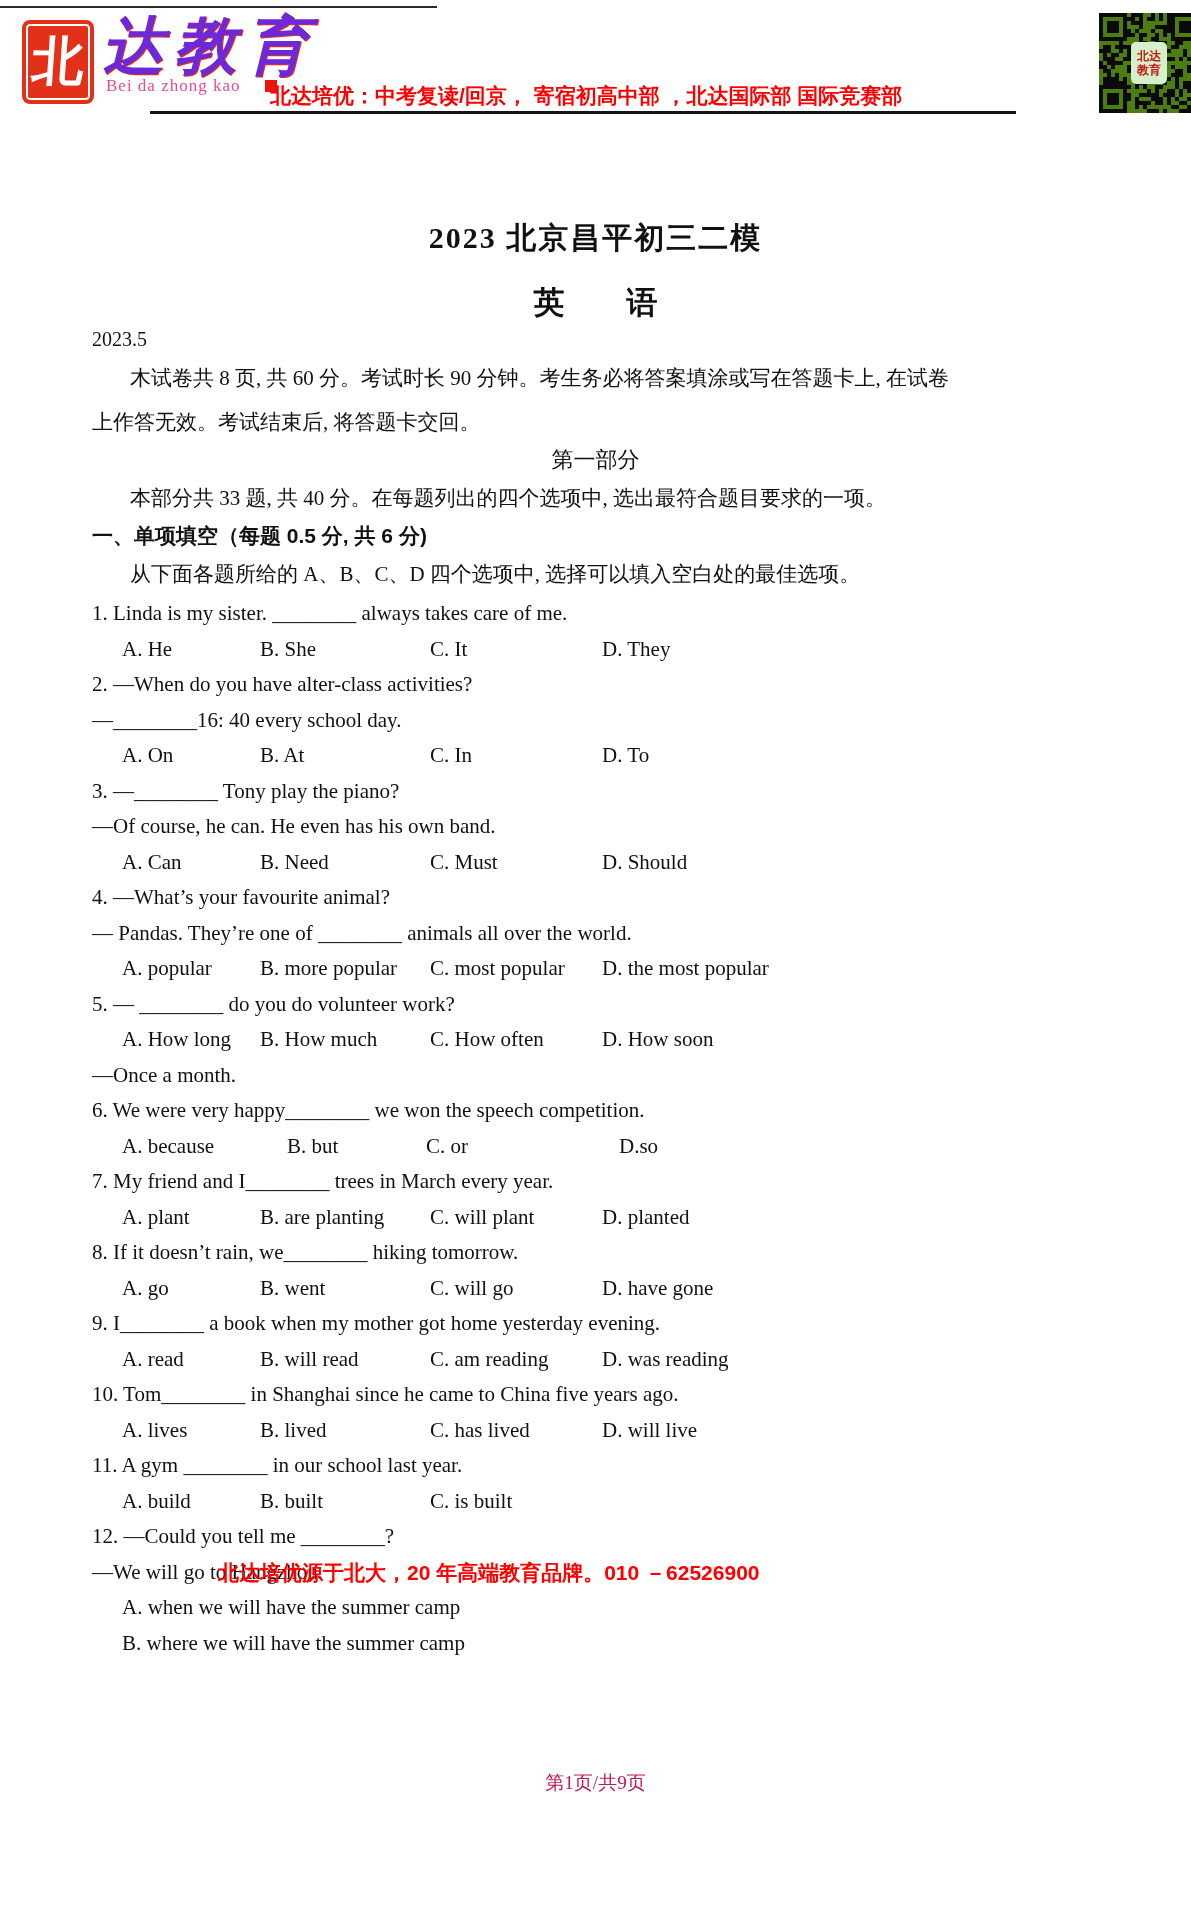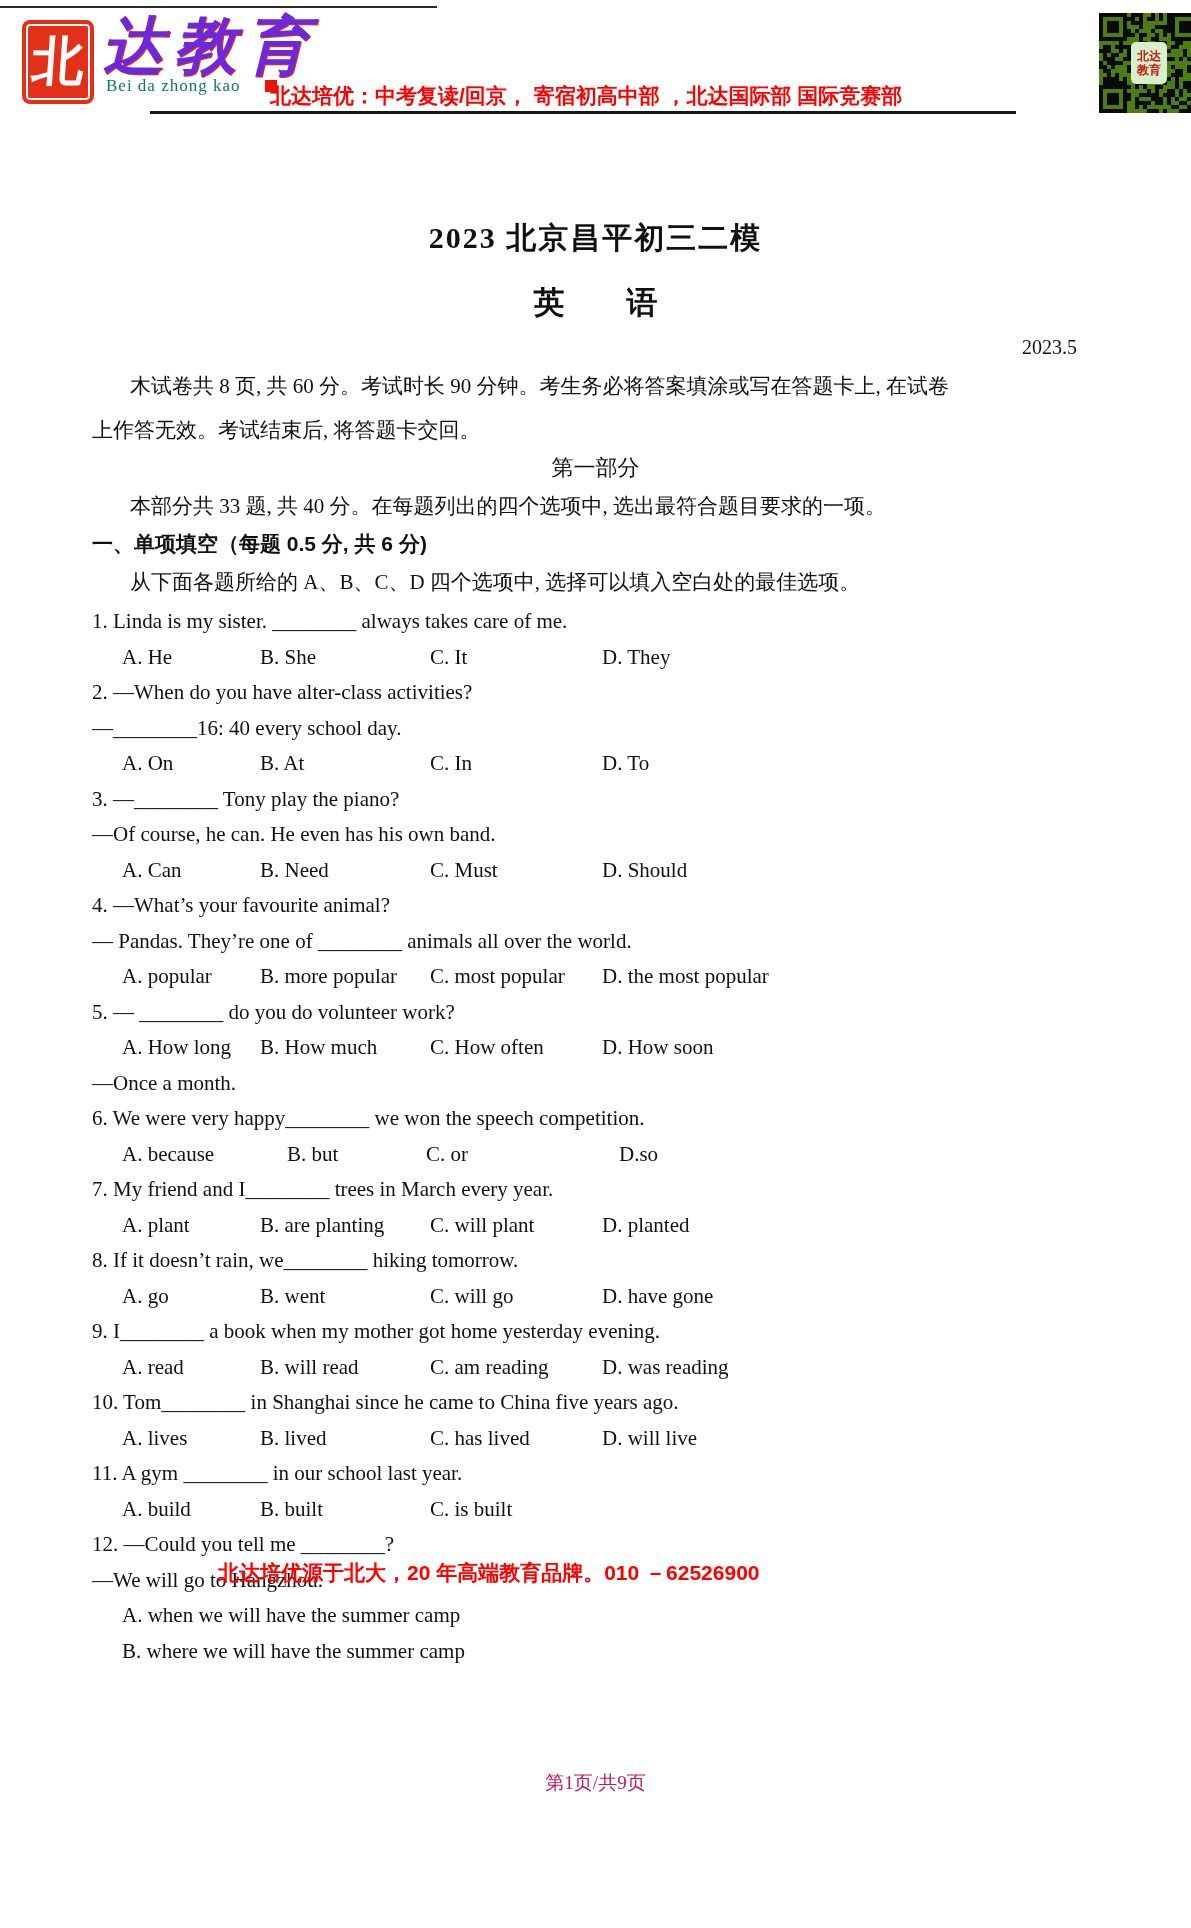--- a/index.html
+++ b/index.html
@@ -25,21 +25,21 @@
     font-family:"Liberation Serif","DejaVu Serif",serif;
     transform:skewX(-4deg);
   }
   .logo-right{margin-left:8px;}
   .logo-script{
     color:#6d28d9;font-size:62px;line-height:64px;font-weight:bold;font-style:italic;
     letter-spacing:10px;white-space:nowrap;
     font-family:"Liberation Serif","DejaVu Serif",serif;
     text-shadow:1px 1px 0 #e23118;
   }
-  .logo-sub{margin-top:-2px;margin-left:4px;font-size:17px;color:#0f766e;letter-spacing:1px;display:flex;align-items:center;gap:24px;}
+  .logo-sub{margin-top:-2px;margin-left:4px;font-size:17px;color:#ec4899;letter-spacing:1px;display:flex;align-items:center;gap:24px;}
   .logo-sub .red-sq{display:inline-block;width:12px;height:12px;background:#e8150d;}
   .banner{
     position:absolute;left:270px;top:82px;width:760px;
     color:#fe0000;font-weight:bold;font-size:21px;white-space:nowrap;
     font-family:"Liberation Sans","DejaVu Sans",sans-serif;
   }
   .header-rule{position:absolute;left:150px;top:111px;width:866px;height:3px;background:#151515;}
   
   .qr{position:absolute;left:1099px;top:13px;width:100px;height:100px;background:#4d7c0f;text-align:right;}
   .qr-grid{display:grid;grid-template-columns:repeat(25,4px);grid-auto-rows:4px;width:100px;height:100px;}
@@ -48,21 +48,21 @@
     position:absolute;left:32px;top:29px;width:36px;height:42px;
     background:#d6efcc;border-radius:5px;
     display:flex;flex-direction:column;align-items:center;justify-content:center;
     font-size:12px;line-height:14px;color:#c21a10;font-weight:bold;
     font-family:"Liberation Serif","DejaVu Serif",serif;
   }
   
   .main{position:absolute;left:0;top:118px;width:100%;padding:0 92px;box-sizing:border-box;}
   .title{margin:100px 0 0 0;text-align:center;font-size:30px;line-height:40px;font-weight:600;letter-spacing:2px;}
   .subject{margin:24px 0 0 0;text-align:center;font-size:31px;line-height:42px;font-weight:600;}
-  .date{margin-top:9px;text-align:right;padding-right:22px;font-size:20px;line-height:28px;}
+  .date{margin-top:1px;text-align:left;padding-right:22px;font-size:20px;line-height:28px;}
   .intro{margin:6px 0 0 0;font-size:21px;line-height:38px;}
   .indent{padding-left:38px;}
   .part-heading{margin:0;text-align:center;font-size:22px;line-height:38px;font-weight:400;}
   .para{margin:0;font-size:21px;line-height:38px;}
   .sec-heading{margin:0;font-size:21px;line-height:38px;font-weight:bold;font-family:"Liberation Sans","DejaVu Sans",sans-serif;}
   
   .questions{margin-top:3px;font-size:21px;}
   .qline{line-height:35.5px;height:35.5px;white-space:nowrap;}
   .opt-row{display:grid;padding-left:30px;}
   .cols-std{grid-template-columns:138px 170px 172px 1fr;}

